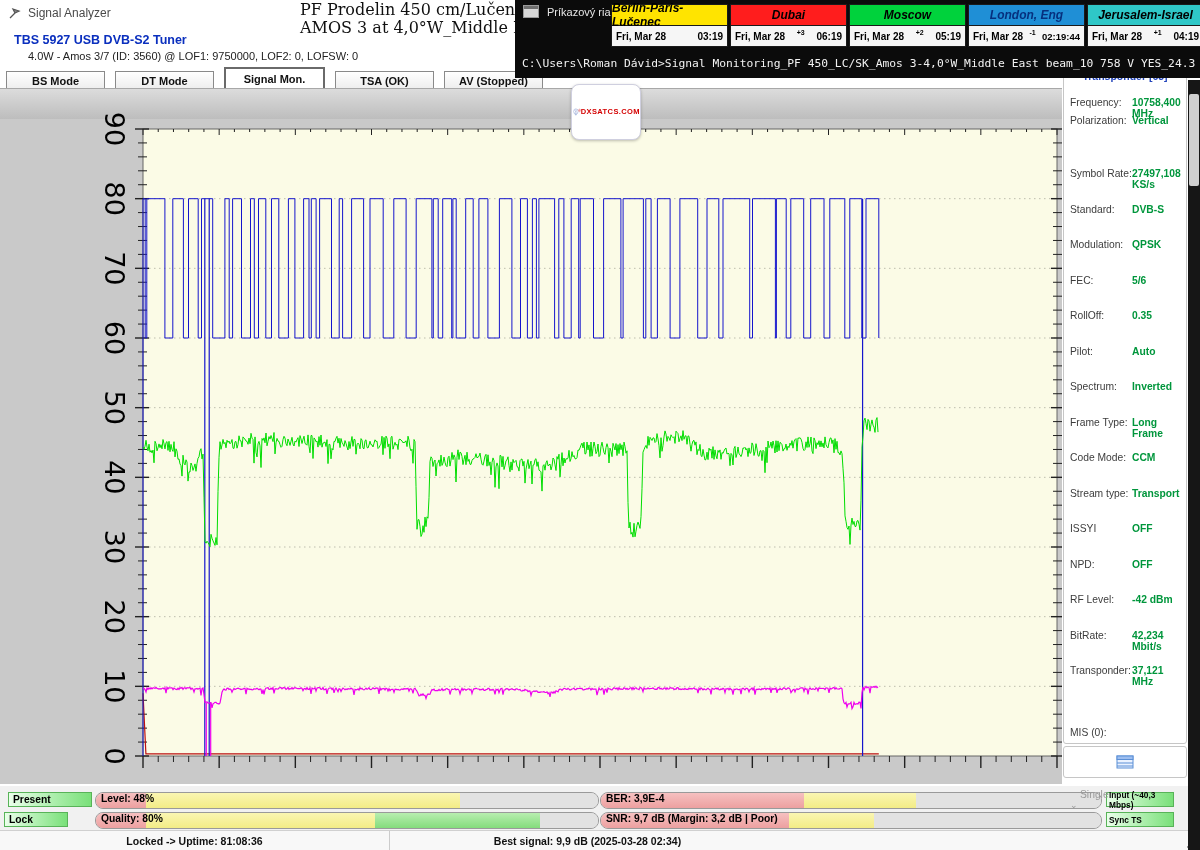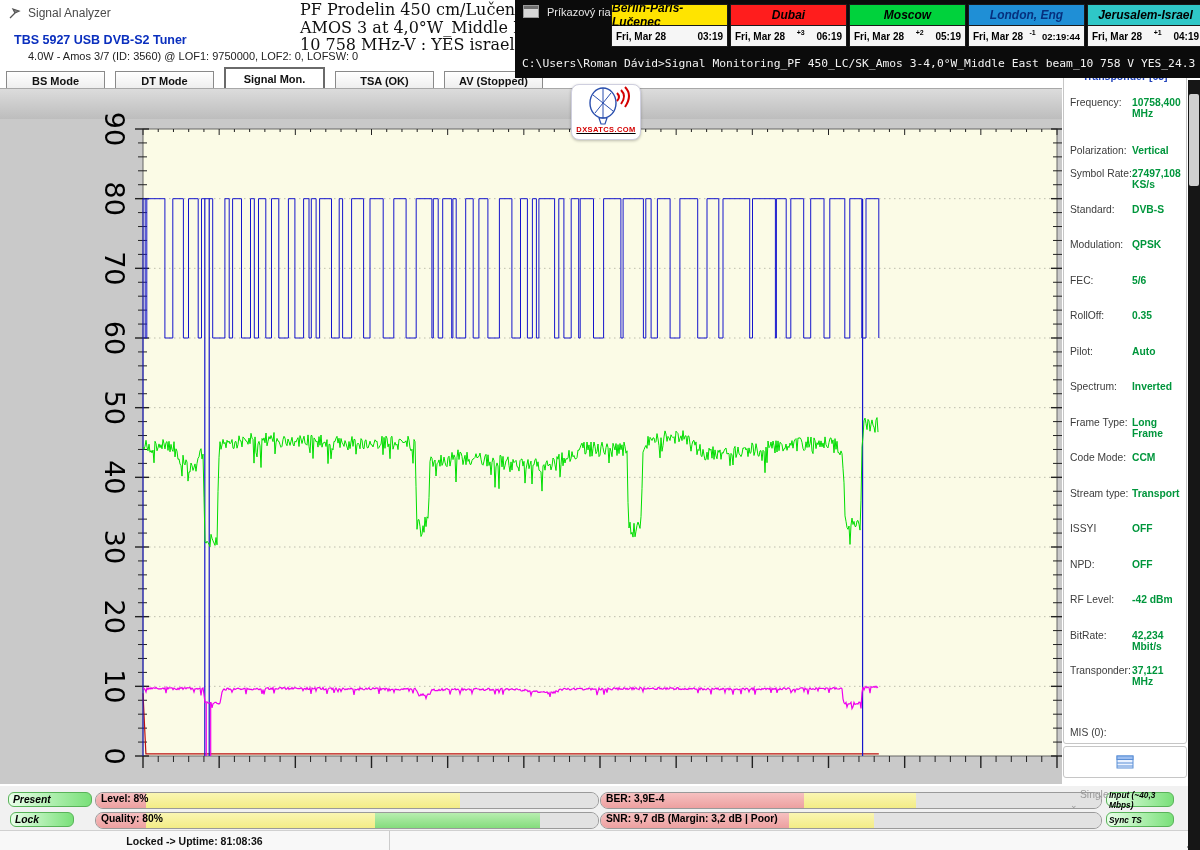--- a/index.html
+++ b/index.html
@@ -24,21 +24,21 @@
   .chart-panel{left:0;top:88px;width:1062px;height:695px;background:#c9c9c9;border-top:1px solid #a8a8a8;}
   .legend-strip{position:absolute;left:0;top:0;width:100%;height:30px;background:linear-gradient(#dcdcdc,#bdbdbd);}
   .legend{position:absolute;left:55px;top:5px;display:flex;align-items:center;gap:26px;}
   .legend-item{display:flex;align-items:center;gap:9px;}
   .legend-swatch{width:36px;height:3px;}
   .legend-label{font-size:14.5px;color:#000;}
   #chart-svg{position:absolute;left:0;top:0;}
 
   
   .logo{left:571px;top:84px;width:68px;height:54px;background:#fff;border-radius:8px;border:1px solid #cfcfdf;
-        display:flex;flex-direction:column;align-items:center;z-index:22;box-shadow:0 1px 3px rgba(0,0,0,.25);text-decoration:underline;}
+        display:flex;flex-direction:row;align-items:center;z-index:22;box-shadow:0 1px 3px rgba(0,0,0,.25);}
   .logo-text{font-size:7.5px;font-weight:bold;color:#d40000;letter-spacing:.4px;margin-top:-2px;}
 
   
   .cmd{left:515px;top:0;width:685px;height:78px;background:#0b0b0b;z-index:30;}
   .cmd-titlebar{position:absolute;left:8px;top:5px;display:flex;align-items:center;gap:8px;}
   .cmd-icon{width:14px;height:11px;border:1px solid #9a9a9a;background:#d8d8d8;position:relative;}
   .cmd-icon::before{content:"";position:absolute;left:0;top:0;width:100%;height:3px;background:#6e6e6e;}
   .cmd-title{color:#e6e6e6;font-size:11px;}
   .cmd-line{position:absolute;left:7px;top:57px;width:675px;color:#f2f2f2;
             font-family:"DejaVu Sans Mono",monospace;font-size:11.3px;white-space:nowrap;overflow:hidden;}
@@ -66,22 +66,22 @@
   .sidebar2{left:1063px;top:746px;width:122px;height:30px;background:#fff;border:1px solid #c6c6c6;border-radius:3px;
             display:flex;align-items:center;justify-content:center;z-index:10;}
 
   
   .rscroll{left:1188px;top:80px;width:12px;height:770px;background:#161616;z-index:15;}
   .rscroll-thumb{position:absolute;left:1px;top:14px;width:10px;height:92px;background:#cfcfcf;border-radius:2px;}
 
   
   .bars{left:0;top:786px;width:1200px;height:44px;background:#f1f1f1;}
   .gbox{position:absolute;height:15px;background:linear-gradient(to right,#eaffea,#79e079);
-        border:1px solid #58b358;border-radius:6px;font-size:10.3px;font-weight:bold;color:#000;
-        display:flex;align-items:center;padding-left:4px;box-sizing:border-box;font-style:italic;}
+        border:1px solid #58b358;border-radius:0;font-size:10.3px;font-weight:bold;color:#000;
+        display:flex;align-items:center;padding-left:4px;box-sizing:border-box;}
   .gbox.small{font-size:8.3px;padding-left:2px;}
   .pbar{position:absolute;height:15px;border:1px solid #9a9a9a;border-radius:8px;background:#e2e2e2;
         overflow:hidden;display:flex;}
   .pbar .seg{height:100%;}
   .seg-pink{background:linear-gradient(#f6c0c0,#eda0a0);}
   .seg-yellow{background:linear-gradient(#faf6b2,#f3ec86);}
   .seg-green{background:linear-gradient(#b8eeb0,#84dc7c);}
   .seg-track{background:#e2e2e2;}
   .pbar-label{position:absolute;left:6px;top:1px;font-size:10.3px;font-weight:bold;color:#000;white-space:nowrap;z-index:2;}
 
@@ -108,21 +108,20 @@
     <path d="M2 12 L7 7 M7 7 L5 3 L11 5 Z" stroke="#555" stroke-width="1.3" fill="#888"></path>
   </svg>
   <span>Signal Analyzer</span>
 </div>
 <div class="abs tuner-name">TBS 5927 USB DVB-S2 Tuner</div>
 <div class="abs tuner-config">4.0W - Amos 3/7 (ID: 3560) @ LOF1: 9750000, LOF2: 0, LOFSW: 0</div>
 
 <div class="abs annotation">
   <div>PF Prodelin 450 cm/Lučenec-Slovakia</div>
   <div>AMOS 3 at 4,0°W_Middle East beam</div>
-  <div>10 758 MHz-V : YES israel</div>
 </div>
 
 <div class="abs tabs">
   <div class="tab">BS Mode</div>
   <div class="tab">DT Mode</div>
   <div class="tab active">Signal Mon.</div>
   <div class="tab">TSA (OK)</div>
   <div class="tab">AV (Stopped)</div>
 </div>
 
@@ -437,21 +436,21 @@
 
   <div class="cmd-line">C:\Users\Roman Dávid&gt;Signal Monitoring_PF 450_LC/SK_Amos 3-4,0°W_Middle East beam_10 758 V YES_24.3.2025+</div>
 </div>
 
 <div class="abs sidebar">
   <div class="sb-header">Transponder [63]</div>
   <div class="srow" style="top:30px">
       <span class="slabel">Frequency:</span>
       <span class="svalue">10758,400 MHz</span>
     </div>
-  <div class="srow" style="top:78px">
+  <div class="srow" style="top:48px">
       <span class="slabel">Polarization:</span>
       <span class="svalue">Vertical</span>
     </div>
   <div class="srow" style="top:101px">
       <span class="slabel">Symbol Rate:</span>
       <span class="svalue">27497,108 KS/s</span>
     </div>
   <div class="srow" style="top:137px">
       <span class="slabel">Standard:</span>
       <span class="svalue">DVB-S</span>
@@ -523,28 +522,28 @@
     <line x1="1" y1="11" x2="17" y2="11" stroke="#5b8fd6"></line>
   </svg>
 </div>
 
 <div class="abs rscroll">
   <div class="rscroll-thumb"></div>
 </div>
 
 <div class="abs bars">
   <div class="gbox" style="left:8px;top:6px;width:84px">Present</div>
-  <div class="gbox" style="left:10px;top:26px;width:64px">Lock</div>
+  <div class="gbox" style="left:4px;top:26px;width:64px">Lock</div>
 
   <div class="pbar" style="left:95px;top:6px;width:502px">
       <div class="seg seg-pink" style="width: 10%;"></div>
       <div class="seg seg-yellow" style="width: 62.5%;"></div>
       <div class="seg seg-track" style="width: 27.5%;"></div>
     </div>
-  <div class="pbar-label" style="left:101px;top:7px">Level: 8%</div>
+  <div class="pbar-label" style="left:101px;top:7px">Level: 48%</div>
   <div class="pbar" style="left:95px;top:26px;width:502px">
       <div class="seg seg-pink" style="width: 10%;"></div>
       <div class="seg seg-yellow" style="width: 45.5%;"></div>
       <div class="seg seg-green" style="width: 33%;"></div>
       <div class="seg seg-track" style="width: 11.5%;"></div>
     </div>
   <div class="pbar-label" style="left:101px;top:27px">Quality: 80%</div>
 
   <div class="pbar" style="left:600px;top:6px;width:500px">
       <div class="seg seg-pink" style="width: 40.5%;"></div>
@@ -558,14 +557,15 @@
       <div class="seg seg-track" style="width: 45.5%;"></div>
     </div>
   <div class="pbar-label" style="left:606px;top:27px">SNR: 9,7 dB (Margin: 3,2 dB | Poor)</div>
 
   <div class="gbox small" style="left:1106px;top:6px;width:68px">Input (~40,3 Mbps)</div>
   <div class="gbox small" style="left:1106px;top:26px;width:68px">Sync TS</div>
 </div>
 
 <div class="abs statusbar">
   <div class="sb-section sb-1">Locked -&gt; Uptime: 81:08:36</div>
+  <div class="sb-section sb-3">Best signal: 9,9 dB (2025-03-28 02:34)</div>
   <div class="grip"></div>
 </div>
 
 </body></html>

